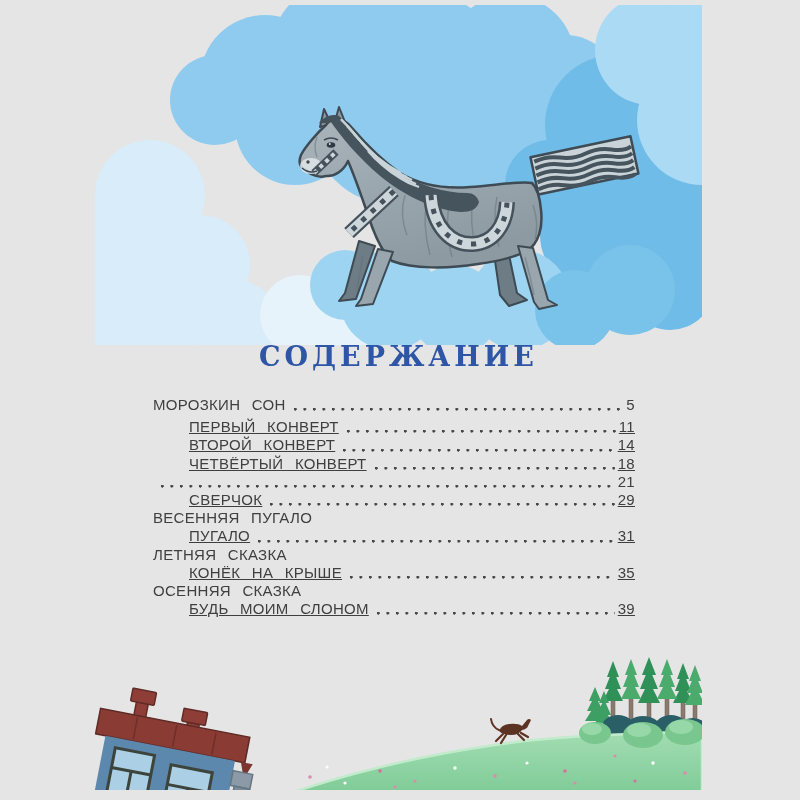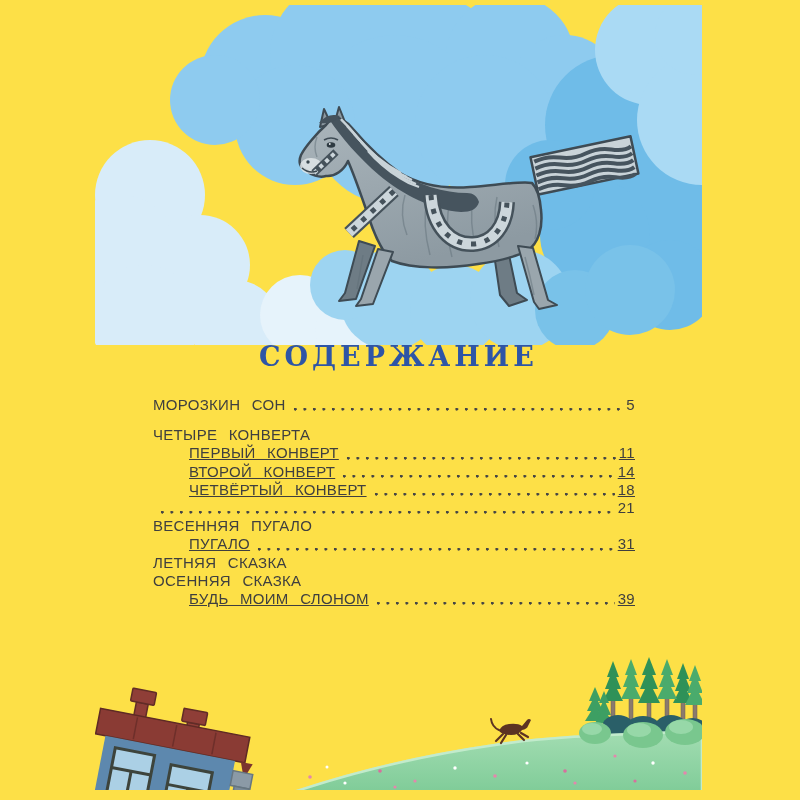--- a/index.html
+++ b/index.html
@@ -1,33 +1,33 @@
 <!DOCTYPE html>
 <html><head>
 <meta charset="utf-8">
 <style>
   html,body { margin:0; padding:0; background:#ffffff; }
   .page {
-    position:relative; width:800px; height:800px; background:#fde047;
+    position:relative; width:800px; height:800px; background:#e5e5e5;
     font-family:"Liberation Sans", sans-serif; overflow:hidden;
   }
   .illo-top   { position:absolute; left:95px; top:5px;   width:607px; height:340px; }
   .illo-bottom{ position:absolute; left:95px; top:655px; width:607px; height:135px; }
   .contents-title {
     position:absolute; left:95px; top:341px; width:607px;
     text-align:center; font-family:"DejaVu Serif", serif; font-weight:bold;
     font-size:27px; letter-spacing:4px; color:#2e55a6; white-space:nowrap;
   }
   .toc {
     position:absolute; left:153px; top:396px; width:482px;
     color:#3f3f3f; font-size:15px;
   }
   .toc-line { display:flex; align-items:baseline; height:18.2px; }
   .toc-line.indent { padding-left:36px;text-decoration:underline; }
-  .toc-line.gap-after { margin-bottom:12px; }
+  .toc-line.gap-after { margin-bottom:4px; }
   .toc-label { white-space:nowrap; word-spacing:7px; letter-spacing:0.3px; }
   .toc-leader {
     flex:1; height:12px; margin:0 3px 0 7px; align-self:flex-end;
     background-image:radial-gradient(circle at 2.2px 2.2px, #454545 1.25px, transparent 1.6px);
     background-size:9.5px 5px; background-repeat:repeat-x;
     background-position:left bottom 2px;
   }
   .toc-page { white-space:nowrap; letter-spacing:0.3px; }
   svg { display:block; }
 </style>
@@ -171,52 +171,59 @@
   </div>
 
   <div class="contents-title">СОДЕРЖАНИЕ</div>
 
   <div class="toc">
       <div class="toc-line gap-after">
         <span class="toc-label">МОРОЗКИН СОН</span>
         <span class="toc-leader"></span>
         <span class="toc-page">5</span>
       </div>
+      <div class="toc-line indent">
+        <span class="toc-label">ПЕРВЫЙ КОНВЕРТ</span>
+        <span class="toc-leader"></span>
+        <span class="toc-page">11</span>
+      </div>
+      <div class="toc-line indent">
+        <span class="toc-label">ВТОРОЙ КОНВЕРТ</span>
+        <span class="toc-leader"></span>
+        <span class="toc-page">14</span>
+      </div>
+      <div class="toc-line indent">
+        <span class="toc-label">ЧЕТВЁРТЫЙ КОНВЕРТ</span>
+        <span class="toc-leader"></span>
+        <span class="toc-page">18</span>
+      </div>
       <div class="toc-line">
-        <span class="toc-label">ЧЕТЫРЕ КОНВЕРТА</span>
-      </div>
-      <div class="toc-line indent">
-        <span class="toc-label">ПЕРВЫЙ КОНВЕРТ</span>
-        <span class="toc-leader"></span>
-        <span class="toc-page">11</span>
-      </div>
-      <div class="toc-line indent">
-        <span class="toc-label">ВТОРОЙ КОНВЕРТ</span>
-        <span class="toc-leader"></span>
-        <span class="toc-page">14</span>
-      </div>
-      <div class="toc-line indent">
-        <span class="toc-label">ЧЕТВЁРТЫЙ КОНВЕРТ</span>
-        <span class="toc-leader"></span>
-        <span class="toc-page">18</span>
-      </div>
-      <div class="toc-line">
         <span class="toc-leader"></span>
         <span class="toc-page">21</span>
+      </div>
+      <div class="toc-line indent">
+        <span class="toc-label">СВЕРЧОК</span>
+        <span class="toc-leader"></span>
+        <span class="toc-page">29</span>
       </div>
       <div class="toc-line">
         <span class="toc-label">ВЕСЕННЯЯ ПУГАЛО</span>
       </div>
       <div class="toc-line indent">
         <span class="toc-label">ПУГАЛО</span>
         <span class="toc-leader"></span>
         <span class="toc-page">31</span>
       </div>
       <div class="toc-line">
         <span class="toc-label">ЛЕТНЯЯ СКАЗКА</span>
+      </div>
+      <div class="toc-line indent">
+        <span class="toc-label">КОНЁК НА КРЫШЕ</span>
+        <span class="toc-leader"></span>
+        <span class="toc-page">35</span>
       </div>
       <div class="toc-line">
         <span class="toc-label">ОСЕННЯЯ СКАЗКА</span>
       </div>
       <div class="toc-line indent">
         <span class="toc-label">БУДЬ МОИМ СЛОНОМ</span>
         <span class="toc-leader"></span>
         <span class="toc-page">39</span>
       </div>
     </div>

